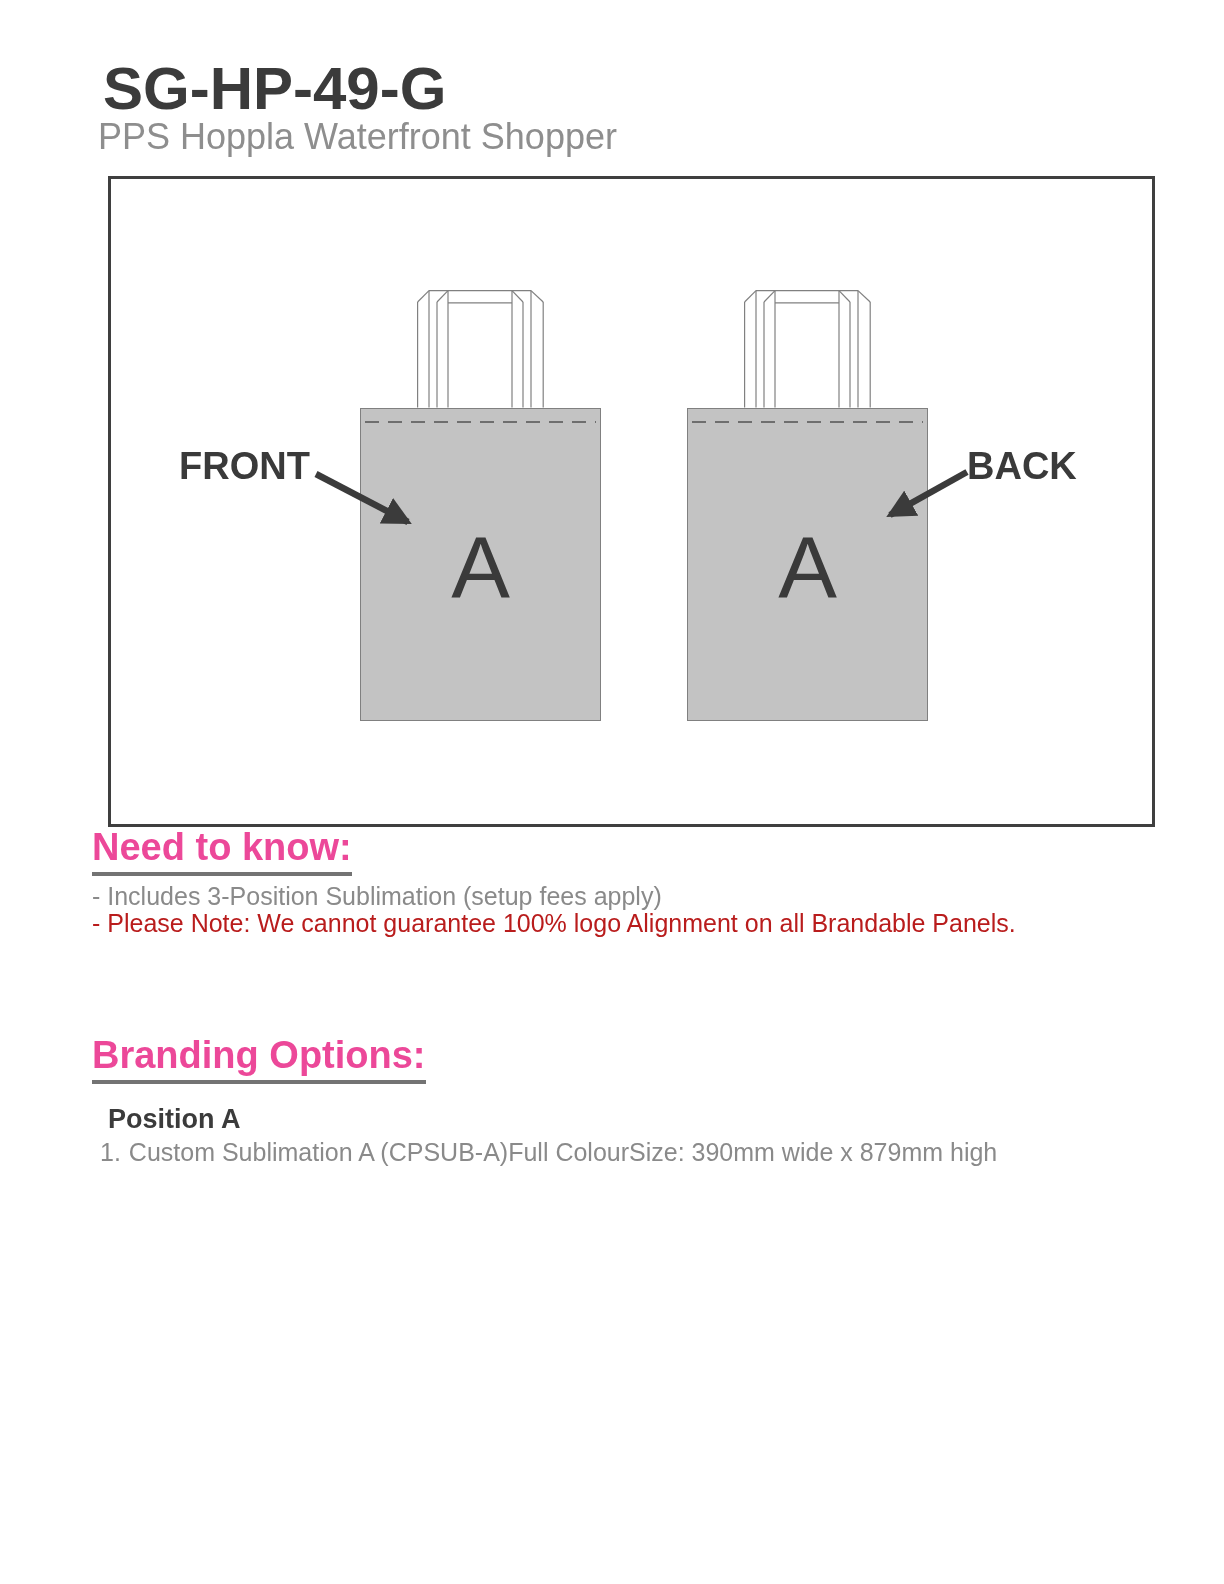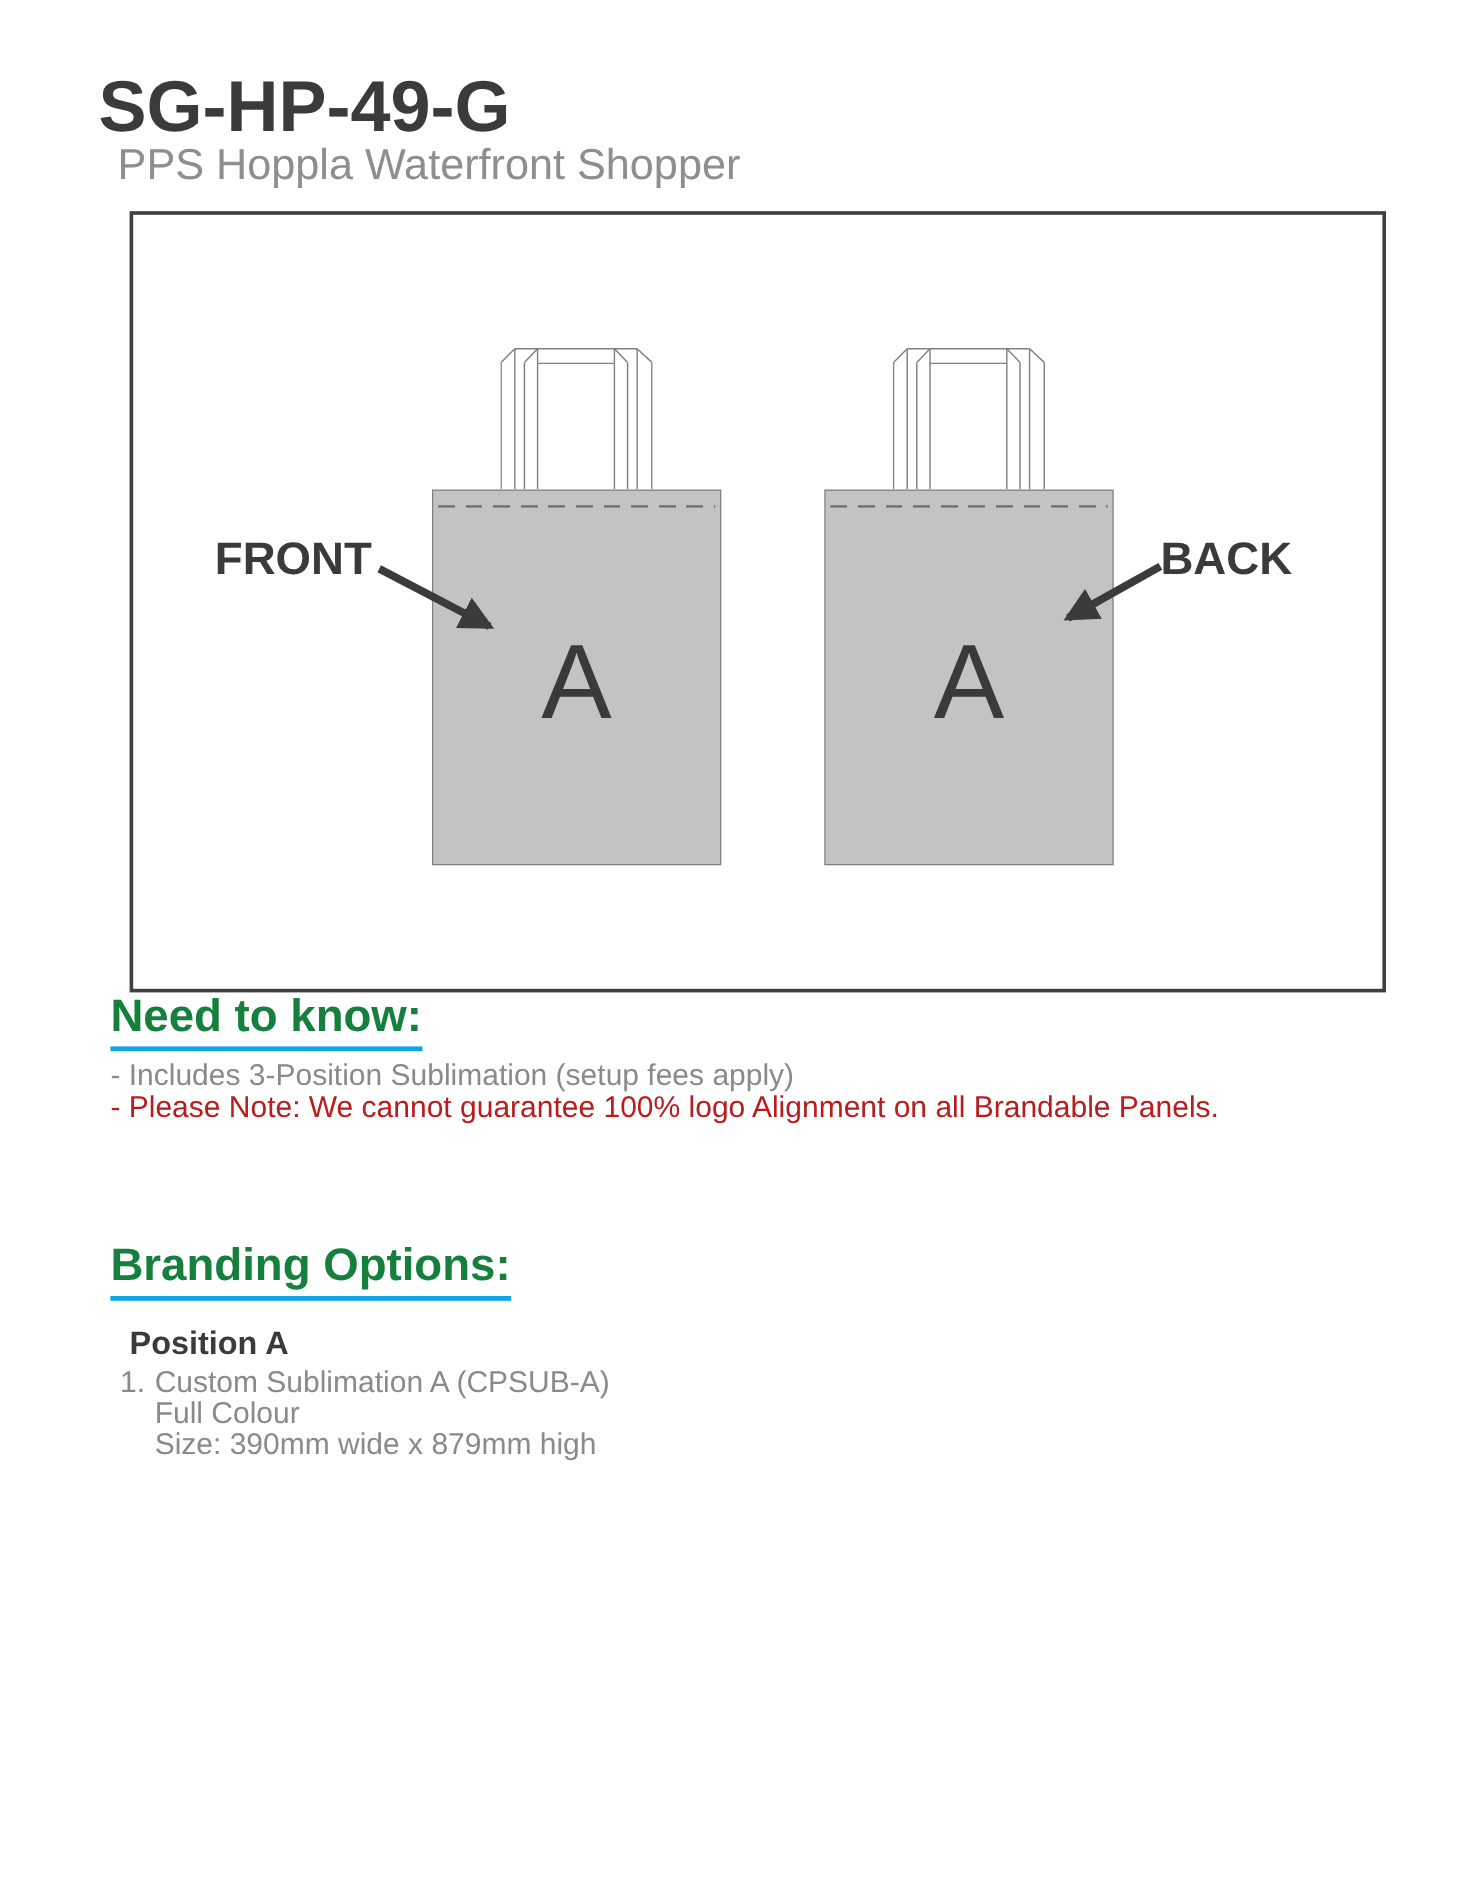--- a/index.html
+++ b/index.html
@@ -8,21 +8,21 @@
     position: relative;
     width: 1224px;
     height: 1584px;
     background: #ffffff;
     font-family: "Liberation Sans", sans-serif;
     overflow: hidden;
   }
 
   
   .title {
-    position: absolute; left: 82px; top: 54px;
+    position: absolute; left: 103px; top: 54px;
     font-size: 60px; font-weight: bold; color: #3b3b3b;
     letter-spacing: 0px; white-space: nowrap;
   }
   .subtitle {
     position: absolute; left: 98px; top: 116px;
     font-size: 36px; font-weight: normal; color: #8e8e8e;
     white-space: nowrap;
   }
 
   
@@ -59,22 +59,22 @@
     font-size: 38px; font-weight: bold; color: #3a3a3a;
     white-space: nowrap;
   }
   .label-front { left: 48px; margin-left: 20px; }
   .label-back  { left: 856px; }
   .arrow-overlay { position: absolute; left: 0; top: 0; width: 1047px; height: 651px; }
 
   
   .section-heading {
     position: absolute; left: 92px;
-    font-size: 38px; font-weight: bold; color: #15803d;
-    border-bottom: 4px solid #0ea5e9; padding-bottom: 3px;
+    font-size: 38px; font-weight: bold; color: #ec4899;
+    border-bottom: 4px solid #737373; padding-bottom: 3px;
     white-space: nowrap;
   }
   .need-heading { top: 826px; }
   .branding-heading { top: 1034px; }
 
   .note-line {
     position: absolute; left: 92px;
     font-size: 25px; white-space: nowrap;
   }
   .note-muted { top: 882px; color: #8a8a8a; }
@@ -83,21 +83,21 @@
   .position-heading {
     position: absolute; left: 108px; top: 1104px;
     font-size: 27px; font-weight: bold; color: #3b3b3b;
     white-space: nowrap;
   }
   .option-item {
     position: absolute; left: 100px; top: 1139px;
     display: flex; gap: 8px;
     font-size: 25px; color: #8a8a8a; line-height: 26px;
   }
-  .option-lines { display: flex; flex-direction: column; }
+  .option-lines { display: flex; flex-direction: row; text-align: right; }
 </style>
 </head>
 <body>
 
 <div class="page">
 
   <div class="title">SG-HP-49-G</div>
   <div class="subtitle">PPS Hoppla Waterfront Shopper</div>
 
   <div class="diagram-box">

